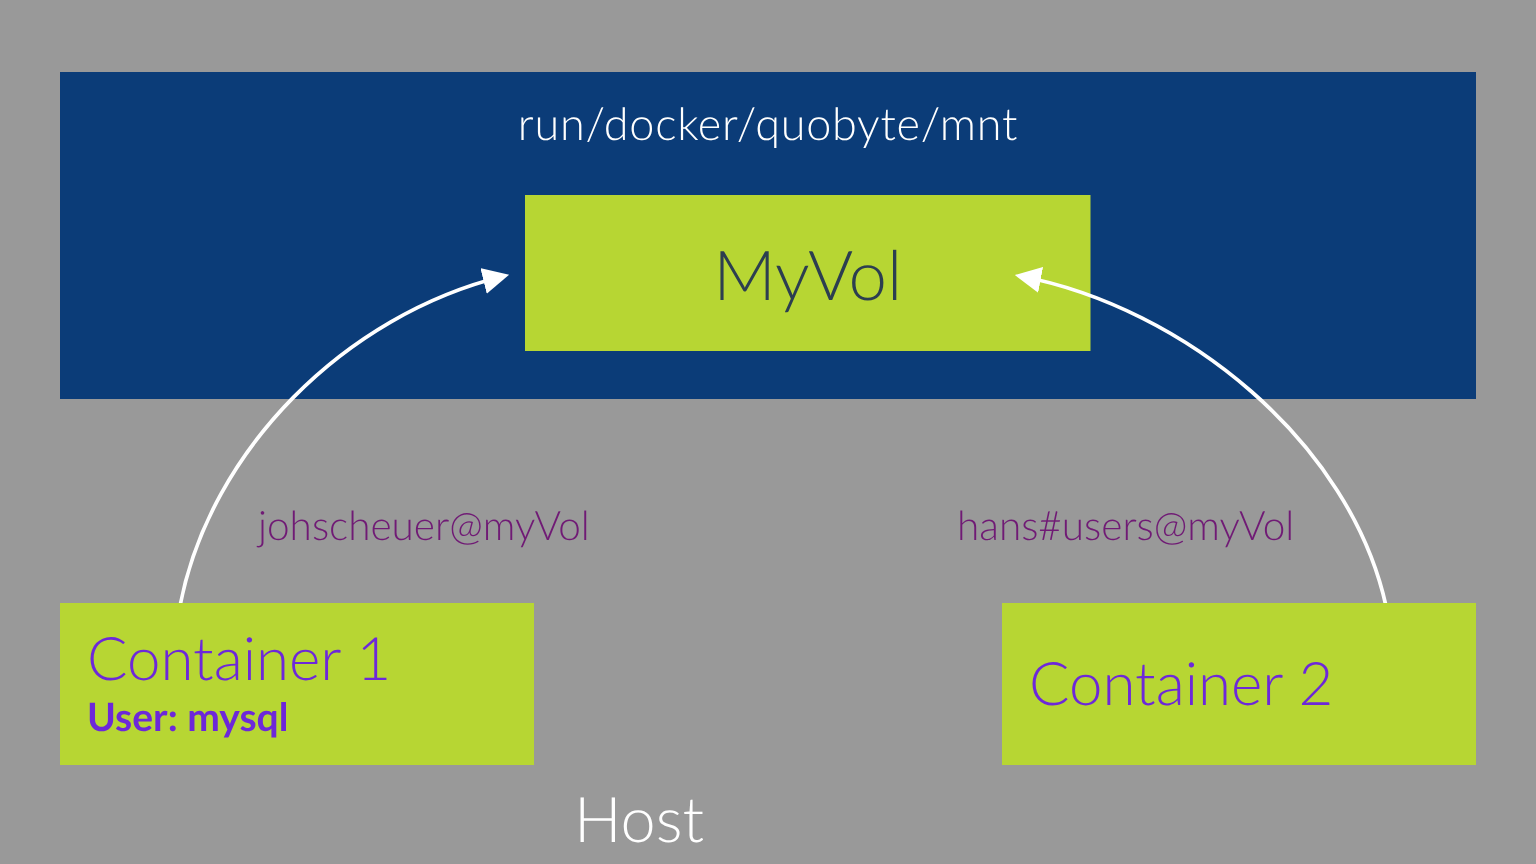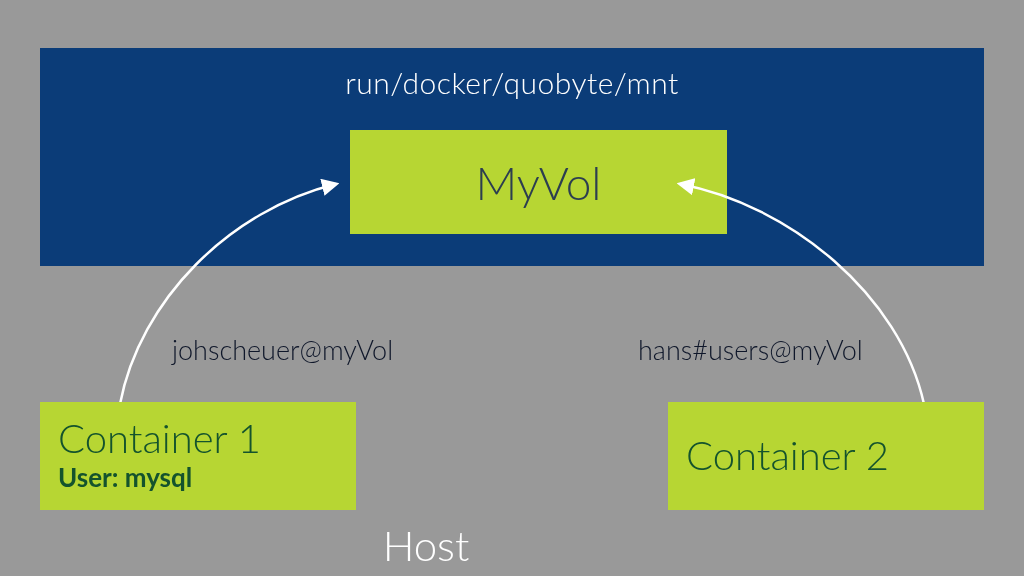--- a/index.html
+++ b/index.html
@@ -36,31 +36,31 @@
     height: 104px;
     background: #b7d633;
     color: #2c3e50;
     display: flex;
     align-items: center;
     justify-content: center;
     font-size: 46px;
   }
   .edge-label {
     position: absolute;
-    color: #0f172a;
+    color: #701a75;
     font-size: 27px;
   }
   .edge-label.left  { left: 172px; top: 333px; }
   .edge-label.right { left: 638px; top: 333px; }
   .container-box {
     position: absolute;
     width: 316px;
     height: 108px;
     background: #b7d633;
-    color: #14532d;
+    color: #6d28d9;
     padding: 10px 18px 12px 18px;
     display: flex;
     flex-direction: column;
     justify-content: center;
   }
   .container-box.left  { left: 40px;  top: 402px; }
   .container-box.right { left: 668px; top: 402px; padding-left: 18px; }
   .container-title { font-size: 40px; line-height: 1.05; }
   .container-user  { font-size: 26px; margin-top: 2px; font-weight: bold; }
   .host-label {

